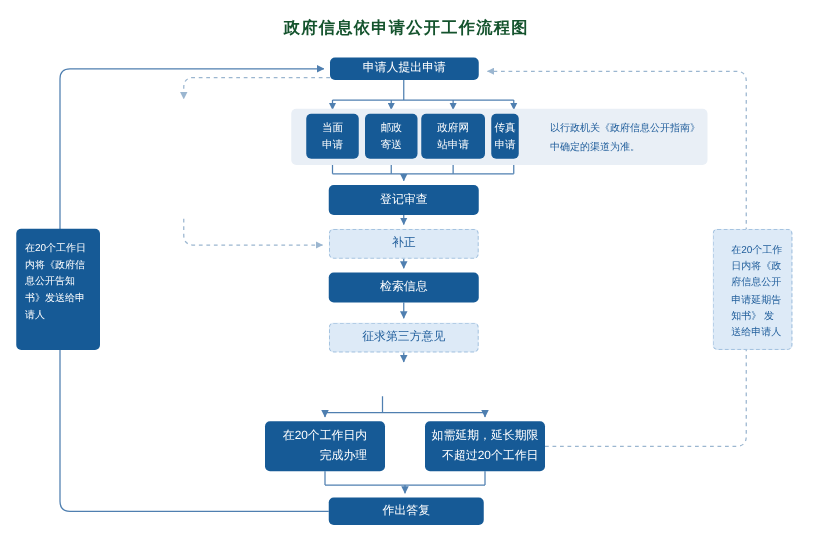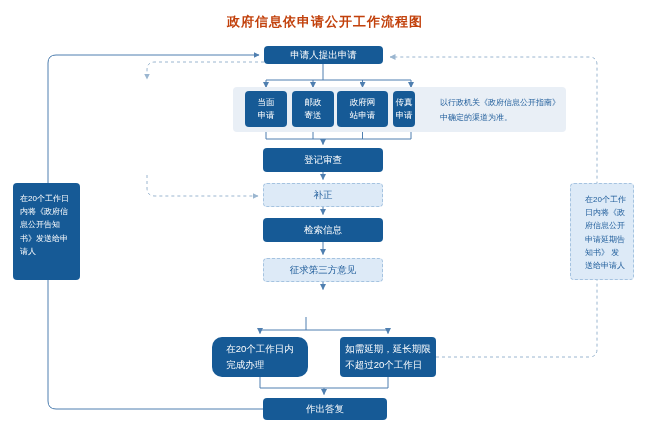--- a/index.html
+++ b/index.html
@@ -2,26 +2,26 @@
 <html><head>
 <meta charset="utf-8">
 <style>
   html,body{margin:0;padding:0;background:#ffffff;}
   .canvas{
     position:relative;width:650px;height:437px;background:#ffffff;
     font-family:"Liberation Sans","DejaVu Sans",sans-serif;overflow:hidden;
   }
   .title{
     position:absolute;top:13px;left:0;width:650px;text-align:center;
-    font-size:13px;font-weight:bold;color:#c2410c;letter-spacing:1px;
+    font-size:13px;font-weight:bold;color:#14532d;letter-spacing:1px;
   }
   .wires{position:absolute;left:0;top:0;z-index:0;}
   .node{
     position:absolute;z-index:1;display:flex;align-items:center;justify-content:center;
-    text-align:left;white-space:pre-line;box-sizing:border-box;line-height:1.4;
+    text-align:right;white-space:pre-line;box-sizing:border-box;line-height:1.4;
   }
   .dark{background:#165a96;color:#ffffff;border-radius:4px;font-size:9.5px;}
   .light{background:#ddeaf7;color:#1e5c9a;border:1px dashed #a5c3e0;border-radius:4px;font-size:9.5px;}
   .container-box{position:absolute;z-index:1;background:#e9eff6;border-radius:4px;}
   .chan{font-size:8.5px;line-height:1.5;z-index:2;}
   .chan-note{
     position:absolute;z-index:2;font-size:8px;line-height:1.9;color:#1e5c9a;
     text-align:left;white-space:normal;
   }
   .side{align-items:flex-start;text-align:left;white-space:normal;font-size:8px;line-height:1.65;}
@@ -89,21 +89,21 @@
 站申请</div>
   <div class="node dark chan" style="left:393px;top:91px;width:22px;height:36px;">传真
 申请</div>
   <div class="chan-note" style="left:440px;top:95px;width:122px;">以行政机关《政府信息公开指南》中确定的渠道为准。</div>
 
   <div class="node dark" style="left:263px;top:148px;width:120px;height:24px;">登记审查</div>
   <div class="node light" style="left:263px;top:183px;width:120px;height:24px;">补正</div>
   <div class="node light" style="left:263px;top:258px;width:120px;height:24px;">征求第三方意见</div>
   <div class="node dark" style="left:263px;top:218px;width:120px;height:24px;">检索信息</div>
 
-  <div class="node dark" style="left:212px;top:337px;width:96px;height:40px;line-height:1.7;border-radius:10px;">在20个工作日内
+  <div class="node dark" style="left:212px;top:337px;width:96px;height:40px;line-height:1.7;">在20个工作日内
 完成办理</div>
   <div class="node dark" style="left:340px;top:337px;width:96px;height:40px;line-height:1.7;">如需延期，延长期限
 不超过20个工作日</div>
 
   <div class="node dark" style="left:263px;top:398px;width:124px;height:22px;">作出答复</div>
 
   <div class="node dark side" style="left:13px;top:183px;width:67px;height:97px;">在20个工作日内将《政府信息公开告知书》发送给申请人</div>
   <div class="node light side" style="left:570px;top:183px;width:64px;height:97px;padding-left:14px;">在20个工作日内将《政府信息公开申请延期告知书》 发送给申请人</div>
 
 </div>

